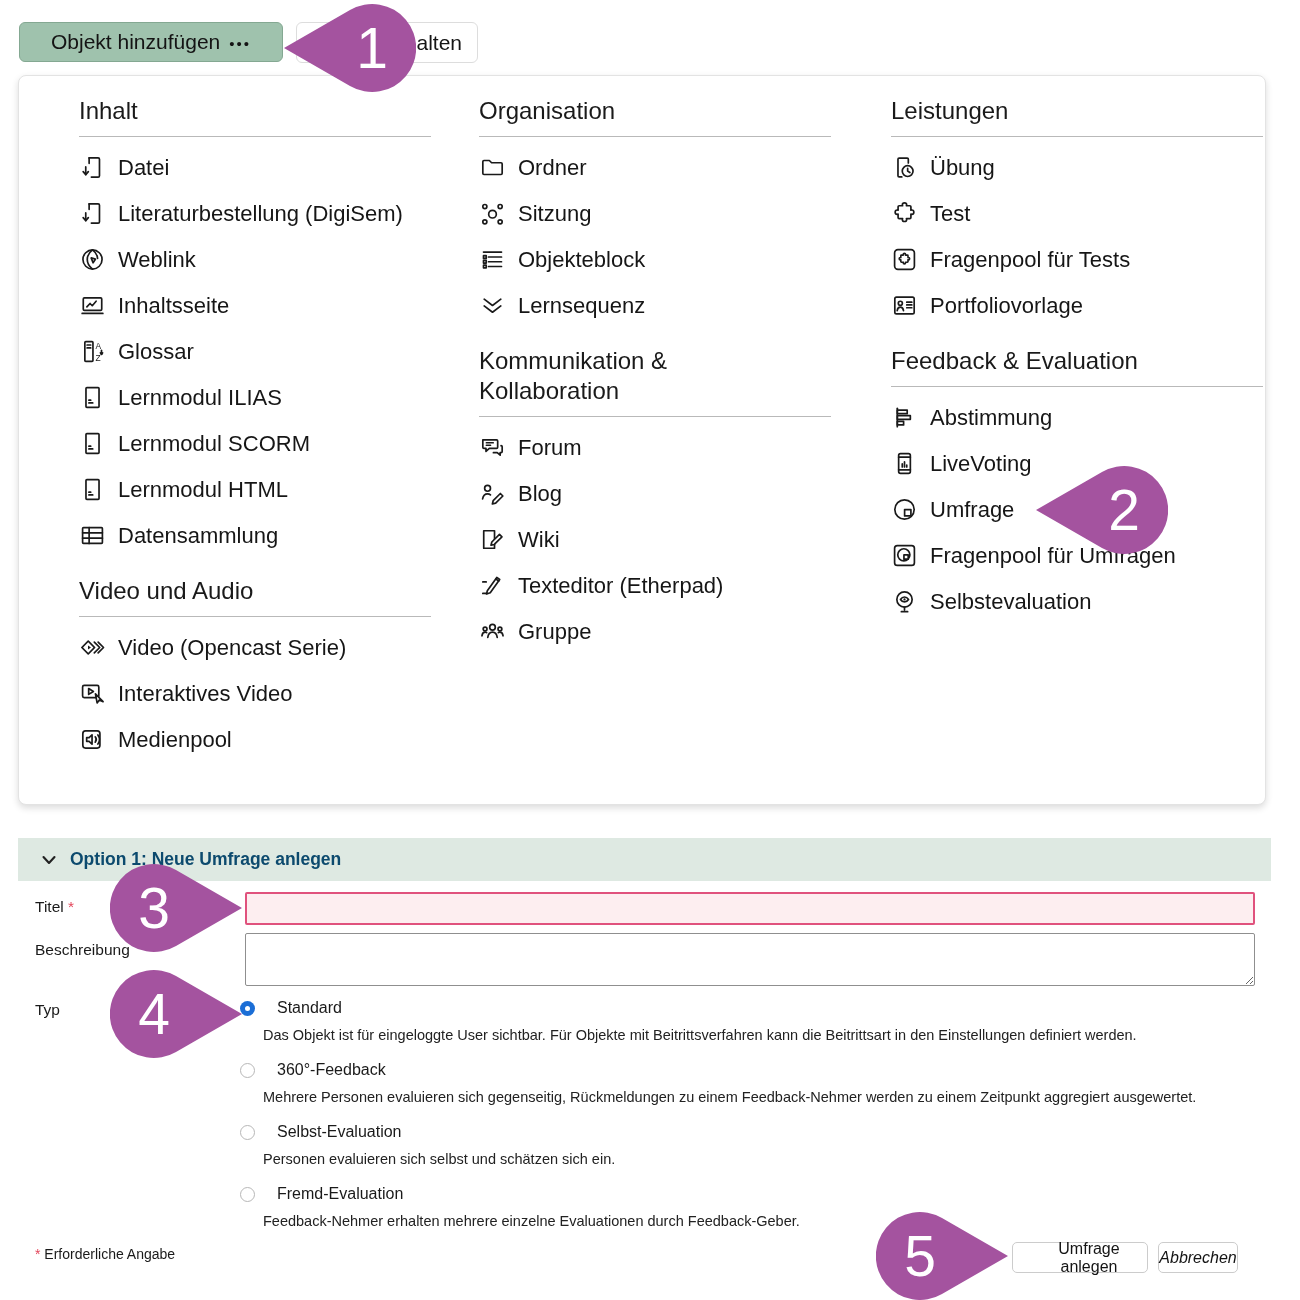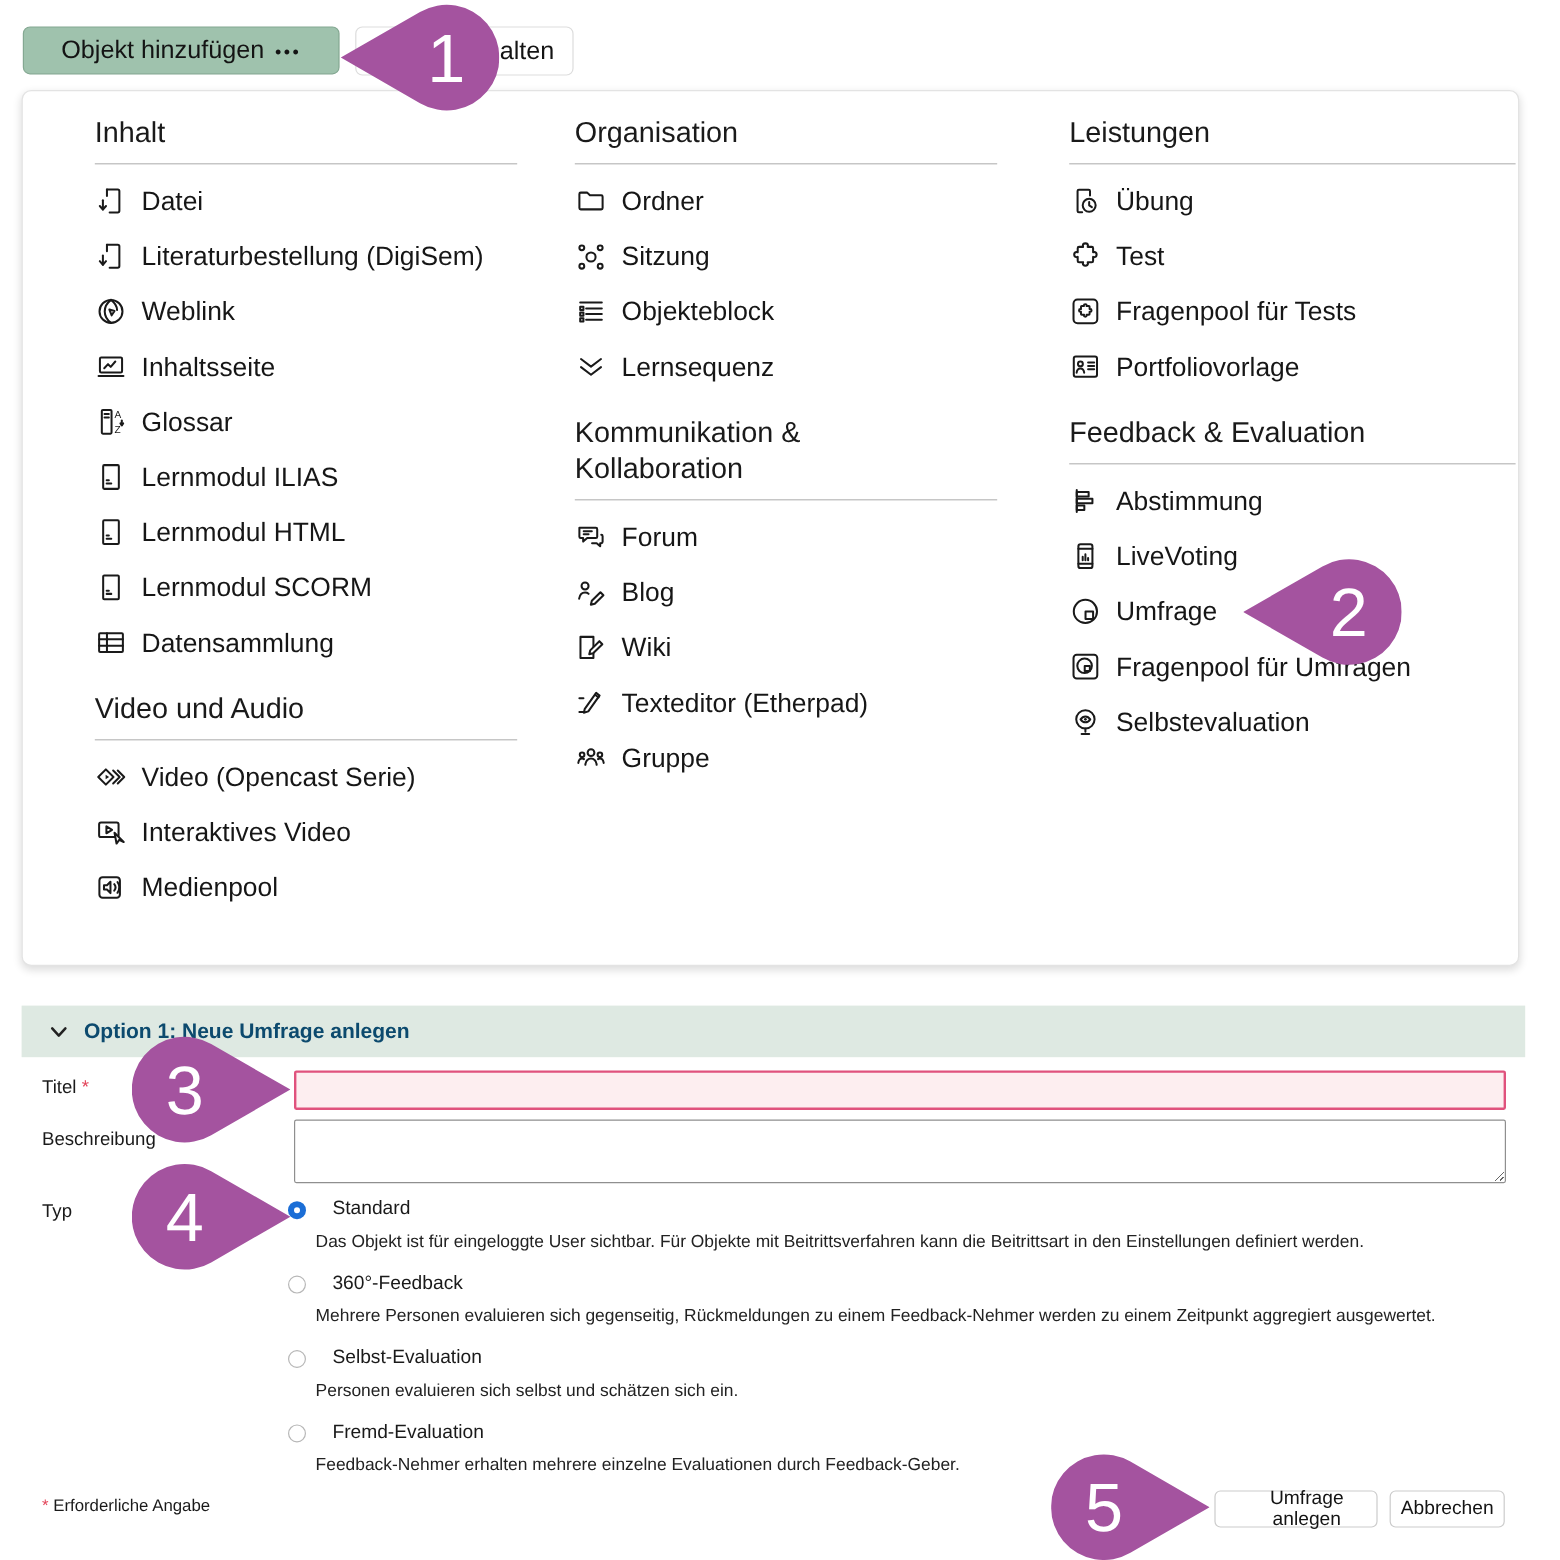--- a/index.html
+++ b/index.html
@@ -92,21 +92,21 @@
     content:'';position:absolute;left:5px;top:5px;width:5px;height:5px;
     border-radius:50%;background:#fff;
   }
   .footer-note{position:absolute;left:35px;top:1246px;font-size:14px;color:#1a1a1a;}
   .btn-form{
     position:absolute;top:1242px;height:31px;background:#fff;border:1px solid #ccc;
     border-radius:5px;font-size:16px;color:#141414;font-family:"Liberation Sans",sans-serif;
     display:flex;align-items:center;justify-content:center;cursor:pointer;box-sizing:border-box;
   }
   #btn-submit{left:1012px;width:136px;padding-left:24px;}
-  #btn-cancel{left:1158px;width:96px;}
+  #btn-cancel{left:1158px;width:80px;font-style:italic;}
 </style>
 </head>
 <body>
 
 <button class="btn-add">
   <span>Objekt hinzufügen</span>
   <span class="dots">•••</span>
 </button>
 <button class="btn-partial">
   <span>alten</span>
@@ -148,25 +148,25 @@
                 <path d="M20 11v3.4"></path>
                 <path d="M19 13.2l1 1.4 1-1.4"></path>
               </svg></span><span>Glossar</span></div>
           <div class="item"><span class="ic"><svg width="27" height="27" viewBox="0 0 24 24" fill="none" stroke="#1a1a1a" stroke-width="1.5" stroke-linecap="round" stroke-linejoin="round" font-family="Liberation Sans,sans-serif">
                 <rect x="6.2" y="3.2" width="11.6" height="17.6" rx="0.8"></rect>
                 <path d="M8.8 16.8h3.4M8.8 14.4h1.6"></path>
               </svg></span><span>Lernmodul ILIAS</span></div>
           <div class="item"><span class="ic"><svg width="27" height="27" viewBox="0 0 24 24" fill="none" stroke="#1a1a1a" stroke-width="1.5" stroke-linecap="round" stroke-linejoin="round" font-family="Liberation Sans,sans-serif">
                 <rect x="6.2" y="3.2" width="11.6" height="17.6" rx="0.8"></rect>
                 <path d="M8.8 16.8h3.4M8.8 14.4h1.6"></path>
-              </svg></span><span>Lernmodul HTML</span></div>
+              </svg></span><span>Lernmodul SCORM</span></div>
           <div class="item"><span class="ic"><svg width="27" height="27" viewBox="0 0 24 24" fill="none" stroke="#1a1a1a" stroke-width="1.5" stroke-linecap="round" stroke-linejoin="round" font-family="Liberation Sans,sans-serif">
                 <rect x="6.2" y="3.2" width="11.6" height="17.6" rx="0.8"></rect>
                 <path d="M8.8 16.8h3.4M8.8 14.4h1.6"></path>
-              </svg></span><span>Lernmodul SCORM</span></div>
+              </svg></span><span>Lernmodul HTML</span></div>
           <div class="item"><span class="ic"><svg width="27" height="27" viewBox="0 0 24 24" fill="none" stroke="#1a1a1a" stroke-width="1.5" stroke-linecap="round" stroke-linejoin="round" font-family="Liberation Sans,sans-serif">
                 <rect x="3.2" y="5" width="17.6" height="14" rx="0.8"></rect>
                 <path d="M3.2 9.6h17.6M3.2 14.4h17.6M9 5v14"></path>
               </svg></span><span>Datensammlung</span></div>
         </div>
       </div>
       <div class="section">
         <h3><span class="t">Video und Audio</span></h3>
         <div class="items">
           <div class="item"><span class="ic"><svg width="27" height="27" viewBox="0 0 24 24" fill="none" stroke="#1a1a1a" stroke-width="1.5" stroke-linecap="round" stroke-linejoin="round" font-family="Liberation Sans,sans-serif">

